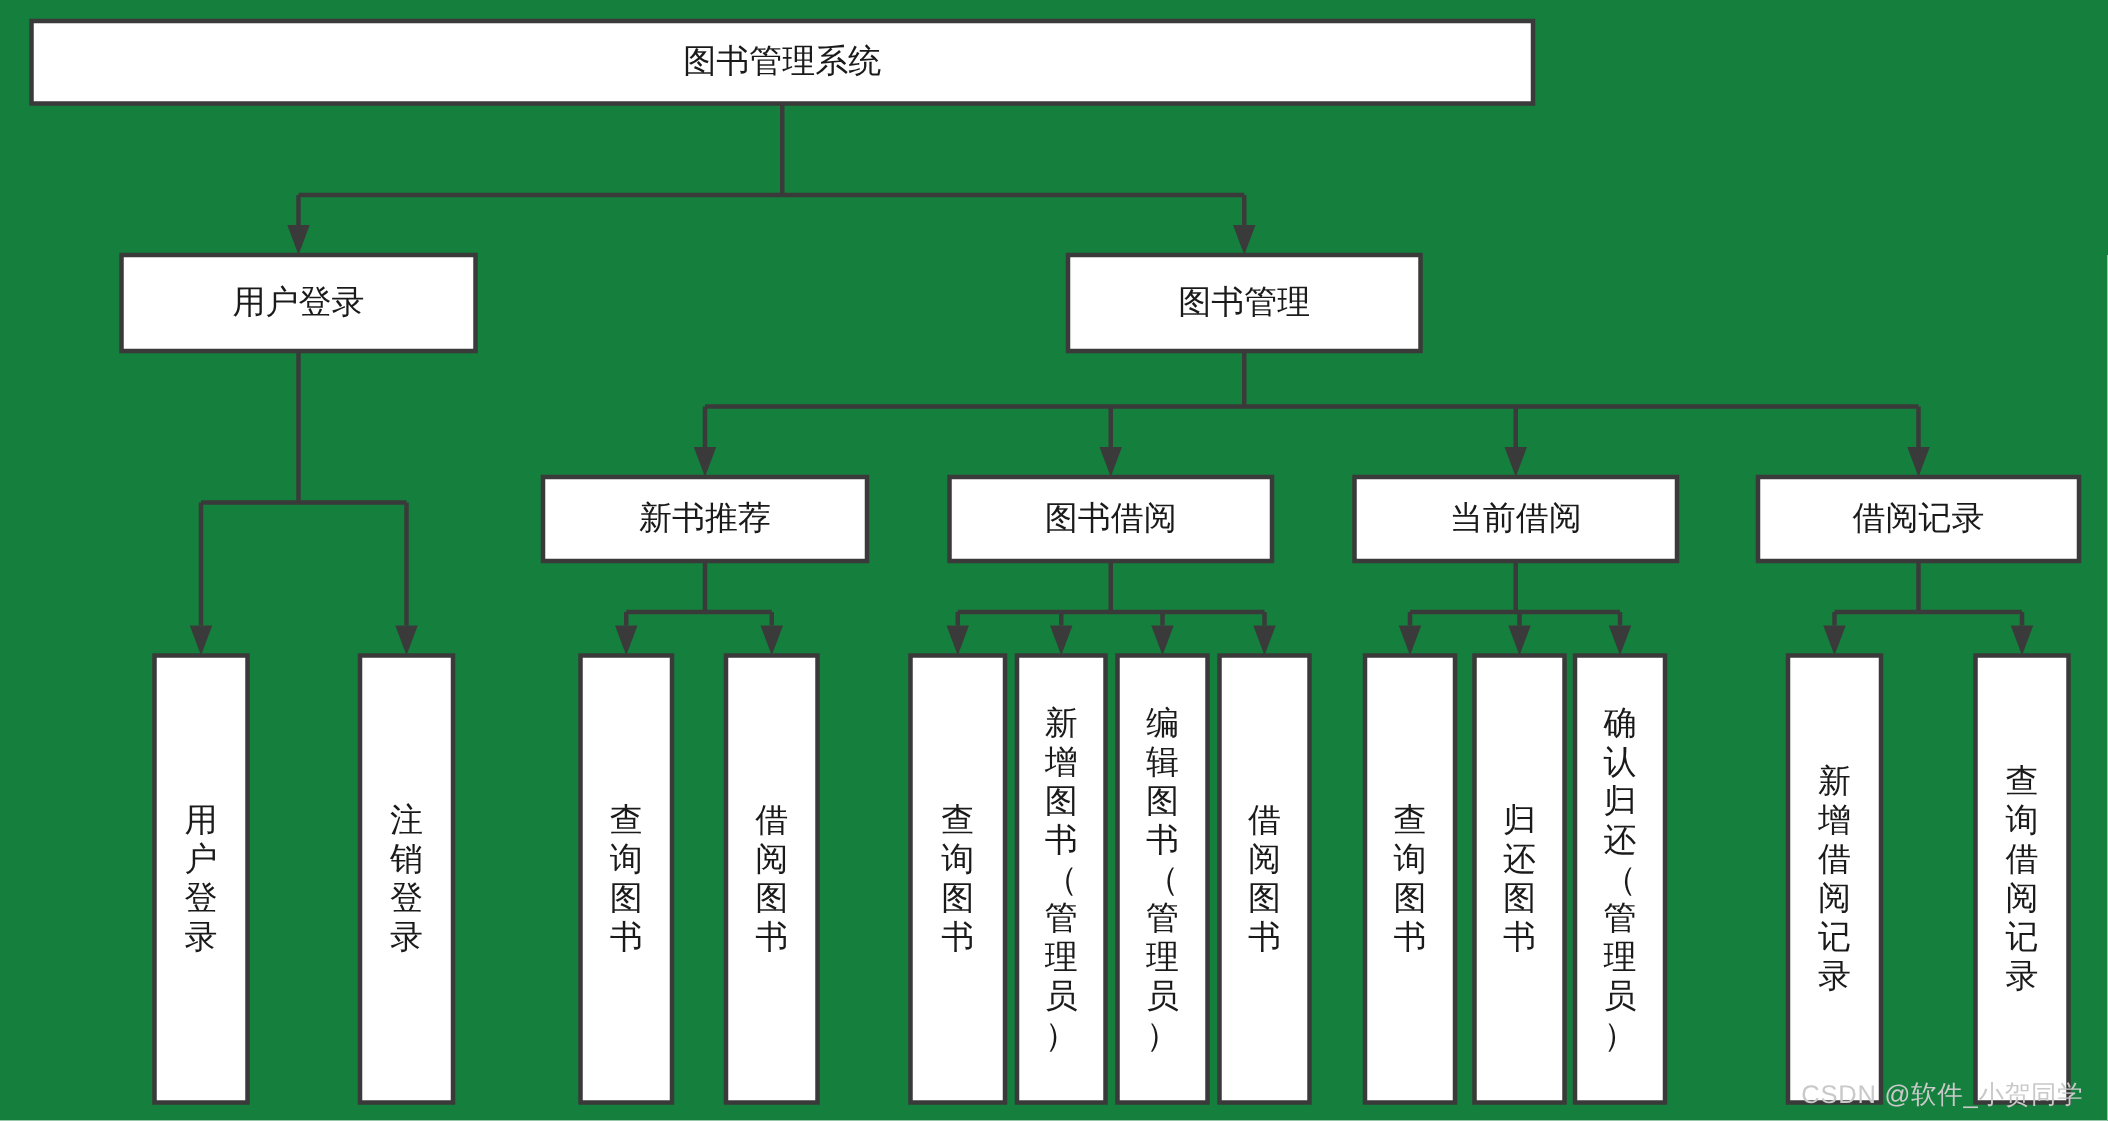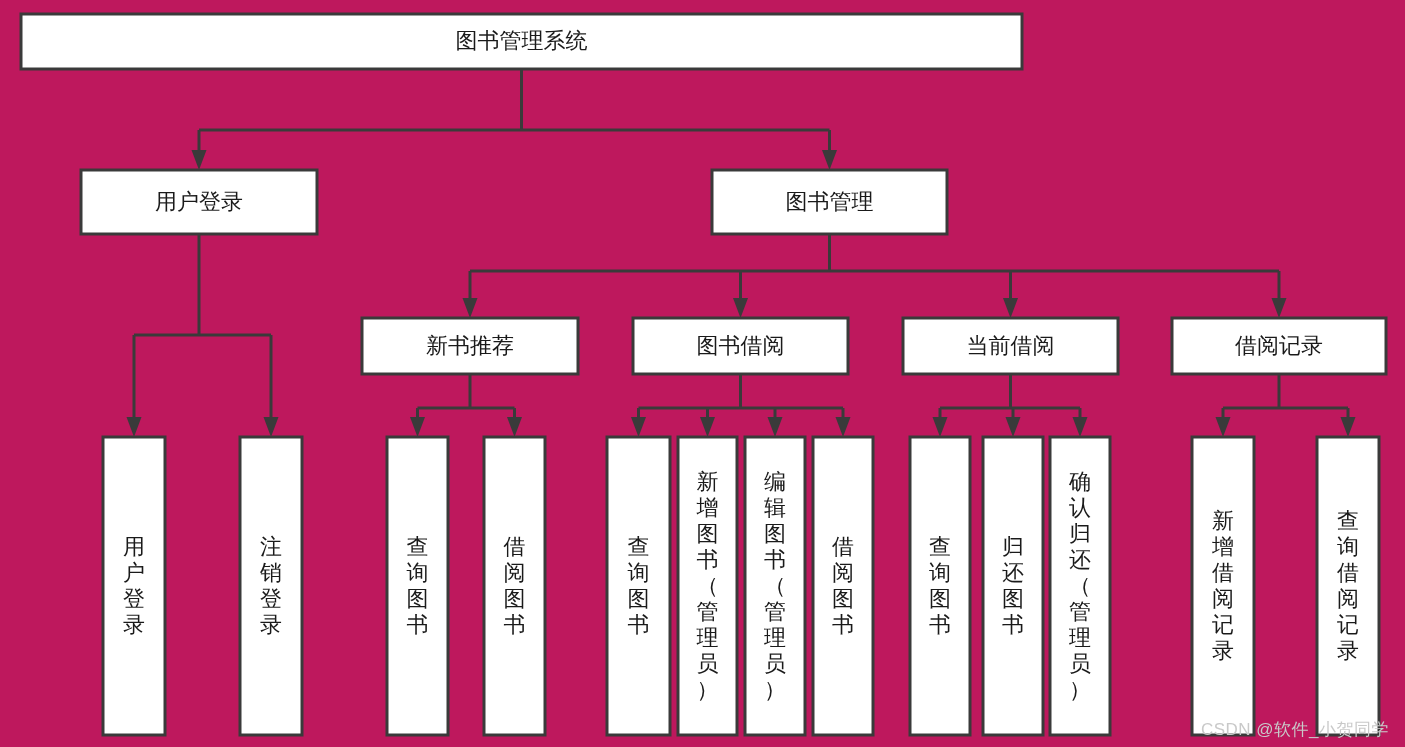--- a/index.html
+++ b/index.html
@@ -8,21 +8,21 @@
     padding: 0;
     background: #ffffff;
   }
   body {
     font-family: "Liberation Sans", "DejaVu Sans", sans-serif;
   }
   #diagram-root {
     position: relative;
     width: 1405px;
     height: 747px;
-    background: #be185d;
+    background: #15803d;
     overflow: hidden;
   }
   svg.diagram {
     position: absolute;
     left: 0;
     top: 0;
     width: 1405px;
     height: 747px;
     display: block;
   }

